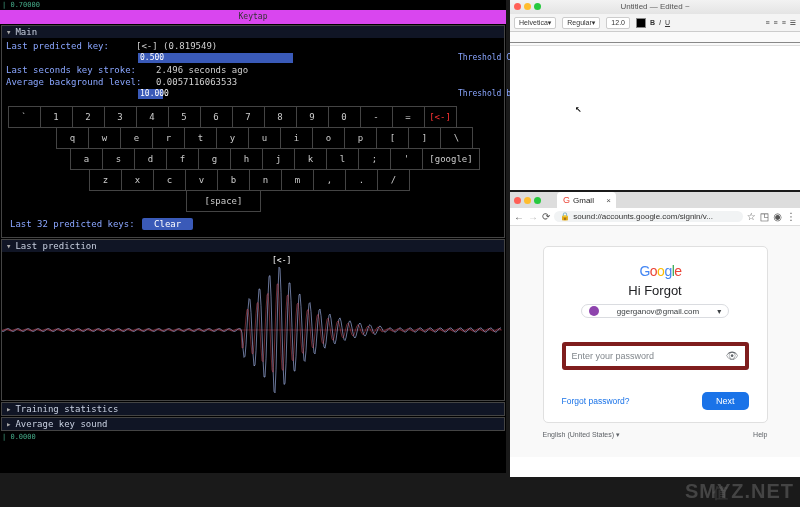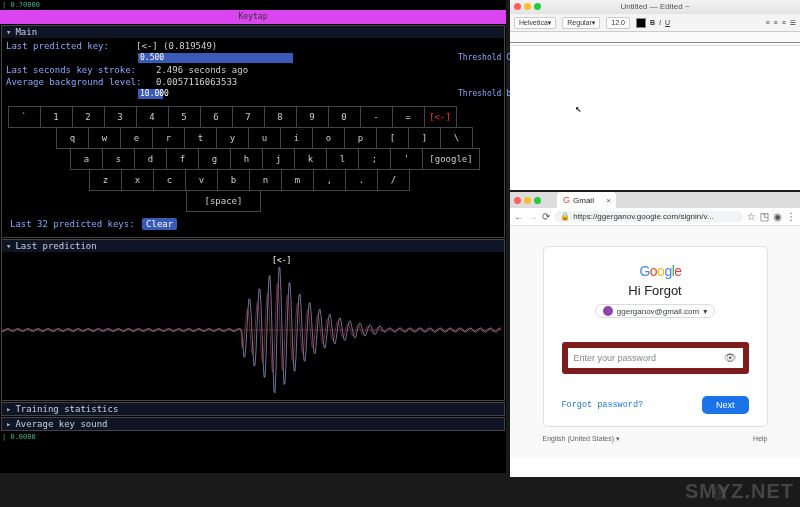--- a/index.html
+++ b/index.html
@@ -29,21 +29,21 @@
   .key.hl { color: #ff3333; }
   .k1 { width: 33px; }
   .kent { width: 58px; }
   .ksp { width: 75px; }
   .off1 { margin-left: 48px; }
   .off2 { margin-left: 62px; }
   .off3 { margin-left: 81px; }
   .offsp { margin-left: 178px; }
 
   .pred-row { padding: 6px 4px; }
-  .clear-btn { background: #3a5ab8; color: #fff; padding: 1px 4px; border-radius: 2px; margin-left: 2px; }
+  .clear-btn { background: #3a5ab8; color: #fff; padding: 1px 12px; border-radius: 2px; margin-left: 2px; }
 
   .wave { height: 148px; background: #000; position: relative; overflow: hidden; }
   .wave-lbl { position: absolute; left: 270px; top: 4px; color: #fff; font-size: 8px; }
   svg.wave-svg { position: absolute; top: 0; left: 0; }
 
   .stats-row { color: #4a8; font-size: 7px; padding: 1px 2px; }
   .stats-top { color: #4a8; font-size: 7px; padding: 1px 2px; }
 
   
   .osx-title { background: linear-gradient(#f2f2f2,#e4e4e4); height: 14px; text-align: center; line-height: 14px; color: #555; font-size: 8px; font-family: -apple-system, Arial, sans-serif; position: relative; }
@@ -64,25 +64,25 @@
   .url-field { flex: 1; background: #f1f3f4; border-radius: 8px; padding: 1px 6px; color: #333; display: flex; align-items: center; gap: 3px; }
   .url-lock { color: #0a7d2c; }
   .nav-ic { color: #555; font-size: 10px; }
   .g-body { background: #f9f9f9; height: 231px; display: flex; flex-direction: column; align-items: center; padding-top: 20px; font-family: Arial; }
   .g-card { background: #fff; border: 1px solid #e0e0e0; border-radius: 5px; width: 225px; padding: 16px 18px 12px; display: flex; flex-direction: column; align-items: center; }
   .g-logo { font-size: 14px; font-family: Arial; letter-spacing: -0.5px; margin-left: 11px; }
   .g-logo span:nth-child(1){color:#4285F4;} .g-logo span:nth-child(2){color:#EA4335;}
   .g-logo span:nth-child(3){color:#FBBC05;} .g-logo span:nth-child(4){color:#4285F4;}
   .g-logo span:nth-child(5){color:#34A853;} .g-logo span:nth-child(6){color:#EA4335;}
   .g-hi { font-size: 13px; color: #202124; margin-top: 4px; }
-  .g-chip { margin-top: 6px; border: 1px solid #dadce0; border-radius: 10px; padding: 1px 7px; font-size: 8px; color: #3c4043; display: flex; align-items: center; gap: 4px; }
-  .g-input { margin-top: 24px; width: 100%; border: 6px solid #7f1d1d; border-radius: 3px; padding: 5px 6px; font-size: 9px; color: #80868b; position: relative; }
+  .g-chip { margin-top: 6px; border: 1px solid #dadce0; border-radius: 10px; padding: 1px 7px; font-size: 8px; color: #3c4043; display: flex; align-items: center; gap: 18px; }
+  .g-input { margin-top: 24px; width: 100%; border: 4px solid #7f1d1d; border-radius: 3px; padding: 5px 6px; font-size: 9px; color: #80868b; position: relative; }
   .eye { position: absolute; right: 6px; top: 4px; color: #5f6368; font-size: 10px; }
   .g-row { margin-top: 22px; width: 100%; display: flex; justify-content: space-between; align-items: center; }
-  .g-link { color: #1a73e8; font-size: 8.5px; font-weight: 500; font-family: Liberation Mono, monospace; }
+  .g-link { color: #1a73e8; font-size: 8.5px; font-weight: 500; }
   .g-btn { background: #1a73e8; color: #fff; border-radius: 5px; padding: 4px 14px; font-size: 9px; }
   .g-foot { width: 225px; display: flex; justify-content: space-between; margin-top: 8px; font-size: 7px; color: #5f6368; }
 
   .watermark { position: absolute; right: 6px; bottom: 4px; font-size: 20px; color: rgba(120,120,120,0.45); font-family: Arial; letter-spacing: 1px; font-weight: bold; }
   .watermark-cn { position: absolute; right: 72px; bottom: 4px; font-size: 15px; color: rgba(120,120,120,0.25); font-family: sans-serif; font-weight: bold; }
 
   .tb-drop { border: 1px solid #ccc; border-radius: 2px; padding: 0 4px; background: #fff; margin-right: 2px; height: 12px; display: inline-flex; align-items: center; }
 </style>
 </head>
 <body>
@@ -259,21 +259,21 @@
       <span>Gmail</span>
       <span class="tab-x">×</span>
     </div>
   </div>
   <div class="chrome-url">
     <span class="nav-ic">←</span>
     <span class="nav-ic" style="opacity:.4;">→</span>
     <span class="nav-ic">⟳</span>
     <div class="url-field">
       <span class="url-lock">🔒</span>
-      <span>https://ggerganov.google.com/signin/v...</span>
+      <span>sound://accounts.google.com/signin/v...</span>
     </div>
     <span class="nav-ic">☆</span>
     <span class="nav-ic">◳</span>
     <span class="nav-ic">◉</span>
     <span class="nav-ic">⋮</span>
   </div>
   <div class="g-body">
     <div class="g-card">
       <div class="g-logo"><span>G</span><span>o</span><span>o</span><span>g</span><span>l</span><span>e</span></div>
       <div class="g-hi">Hi Forgot</div>

